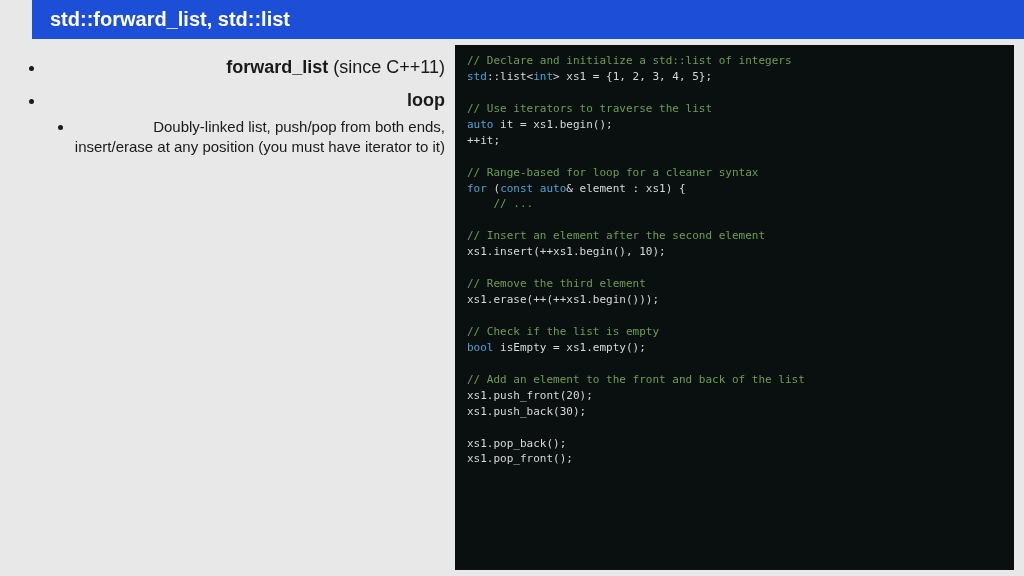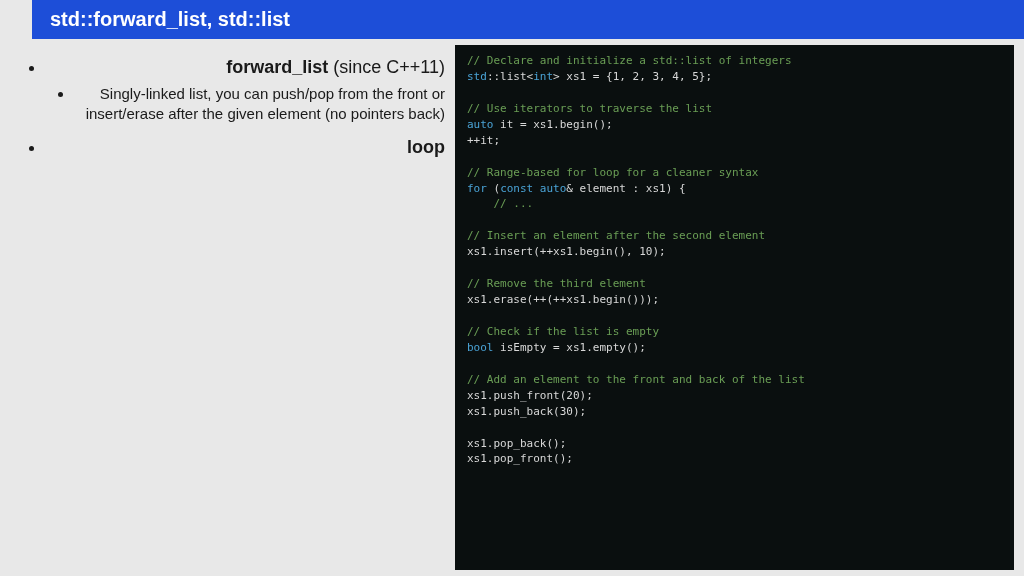--- a/index.html
+++ b/index.html
@@ -35,26 +35,26 @@
 <div class="slide">
 
   <div class="title-bar">std::forward_list, std::list</div>
 
   <div class="body">
 
     <div class="left">
       <ul class="outer">
         <li>
           <span class="hl">forward_list</span><span> (since C++11)</span>
-          <ul class="inner">
-            <li>Singly-linked list, you can push/pop from the front or insert/erase after the given element (no pointers back)</li>
-          </ul>
         </li>
         <li>
           <span class="hl">loop</span>
+          <ul class="inner">
+            <li>Doubly-linked list, push/pop from both ends, insert/erase at any position (you must have iterator to it)</li>
+          </ul>
         </li>
       </ul>
     </div>
 
     <div class="right">
       <div class="code-block"><span class="c-comment">// Declare and initialize a std::list of integers</span>
 <span class="c-type">std</span><span>::list&lt;</span><span class="c-type">int</span><span>&gt; xs1 = {1, 2, 3, 4, 5};</span>
 
 <span class="c-comment">// Use iterators to traverse the list</span>
 <span class="c-kw">auto</span><span> it = xs1.begin();</span>

